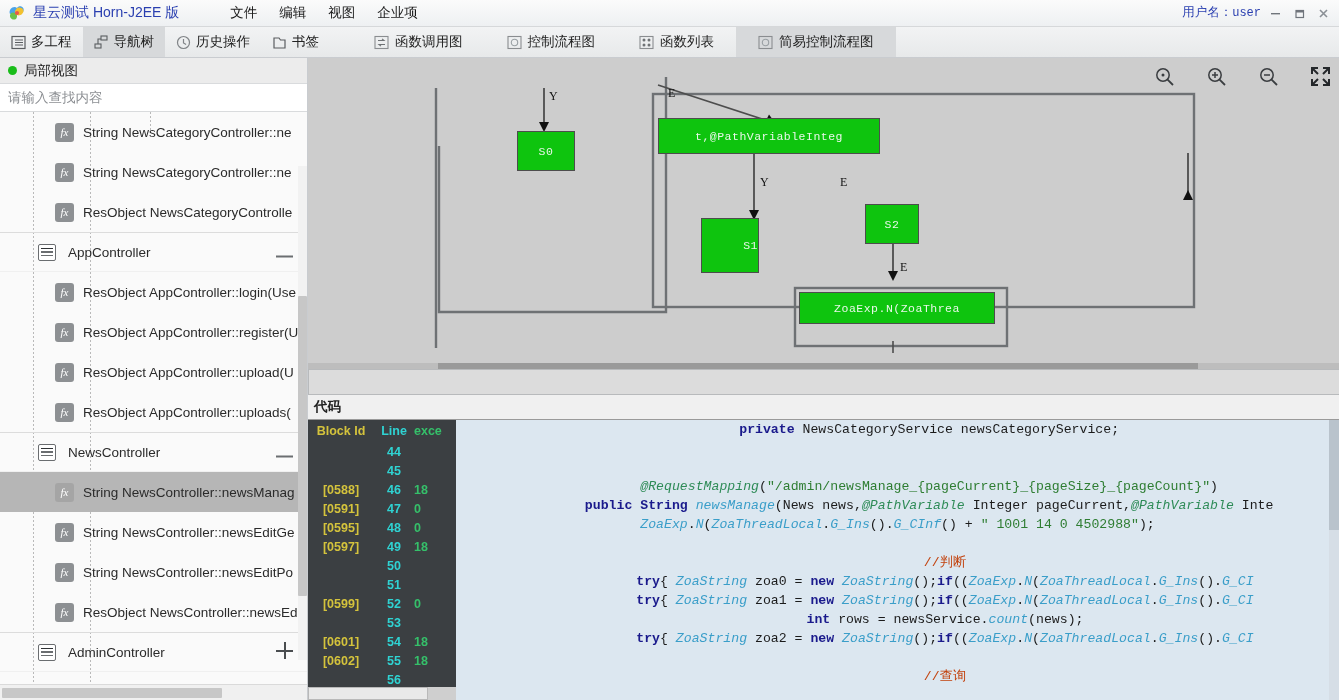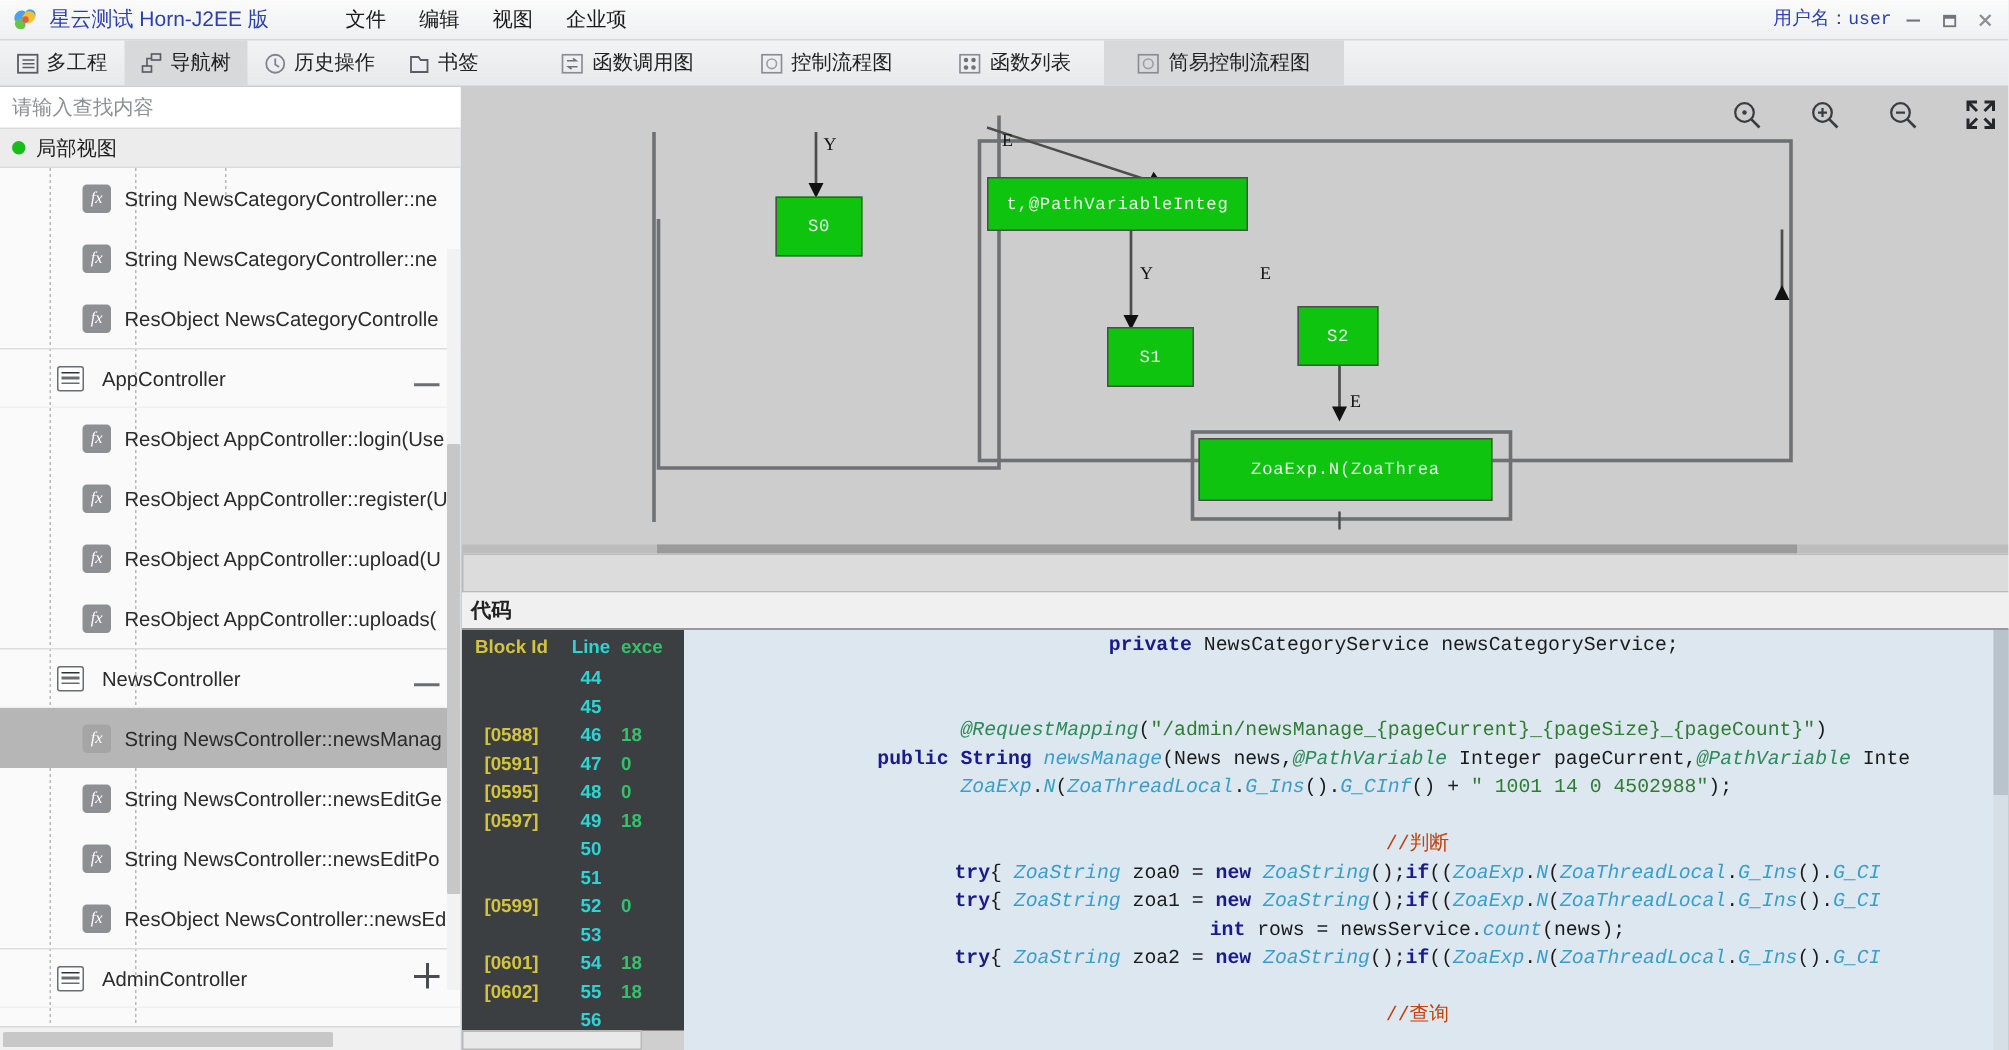--- a/index.html
+++ b/index.html
@@ -267,26 +267,26 @@
         </svg>
       </span>
       <span>简易控制流程图</span>
     </div>
   </div>
 </div>
 
 <div id="main">
 
   <div id="sidebar">
-    <div id="searchbox">
-      <input type="text" placeholder="请输入查找内容" style="">
-    </div>
     <div id="view-header">
       <span class="green-dot"></span>
       <span>局部视图</span>
+    </div>
+    <div id="searchbox">
+      <input type="text" placeholder="请输入查找内容" style="">
     </div>
 
     <div id="tree">
       <div class="guide" style="left:33px;"></div>
       <div class="guide" style="left:90px;"></div>
 
       <div class="tree-row method">
         <span class="guide" style="left:150px;height:20px;top:0;"></span>
         <span class="fx-ico">fx</span>
         <span>String NewsCategoryController::ne</span>
@@ -432,30 +432,30 @@
 
           <path d="M585 166 L585 215" stroke="#4d4d4d" stroke-width="1.8" fill="none"></path>
           <path d="M585 223 l-5 -10 h10 z" fill="#111"></path>
 
           <path d="M585 283 L585 295" stroke="#4d4d4d" stroke-width="1.6" fill="none"></path>
         </svg>
 
         <div class="node" style="left:209px; top:73px; width:58px; height:40px;">
           <span>S0</span>
         </div>
-        <div class="node" style="left:350px; top:60px; width:174px; height:36px;">
+        <div class="node" style="left:350px; top:60px; width:222px; height:36px;">
           <span>t,@PathVariableInteg</span>
         </div>
-        <div class="node" style="left:430px; top:160px; width:58px; height:40px;">
+        <div class="node" style="left:393px; top:160px; width:58px; height:55px;justify-content:flex-end;">
           <span>S1</span>
         </div>
         <div class="node" style="left:557px; top:146px; width:54px; height:40px;">
           <span>S2</span>
         </div>
-        <div class="node" style="left:491px; top:234px; width:196px; height:42px;">
+        <div class="node" style="left:491px; top:234px; width:196px; height:32px;">
           <span>ZoaExp.N(ZoaThrea</span>
         </div>
 
         <div class="edgelabel" style="left:241px; top:31px;">Y</div>
         <div class="edgelabel" style="left:360px; top:28px;">E</div>
         <div class="edgelabel" style="left:452px; top:117px;">Y</div>
         <div class="edgelabel" style="left:532px; top:117px;">E</div>
         <div class="edgelabel" style="left:592px; top:202px;">E</div>
       </div>
 

